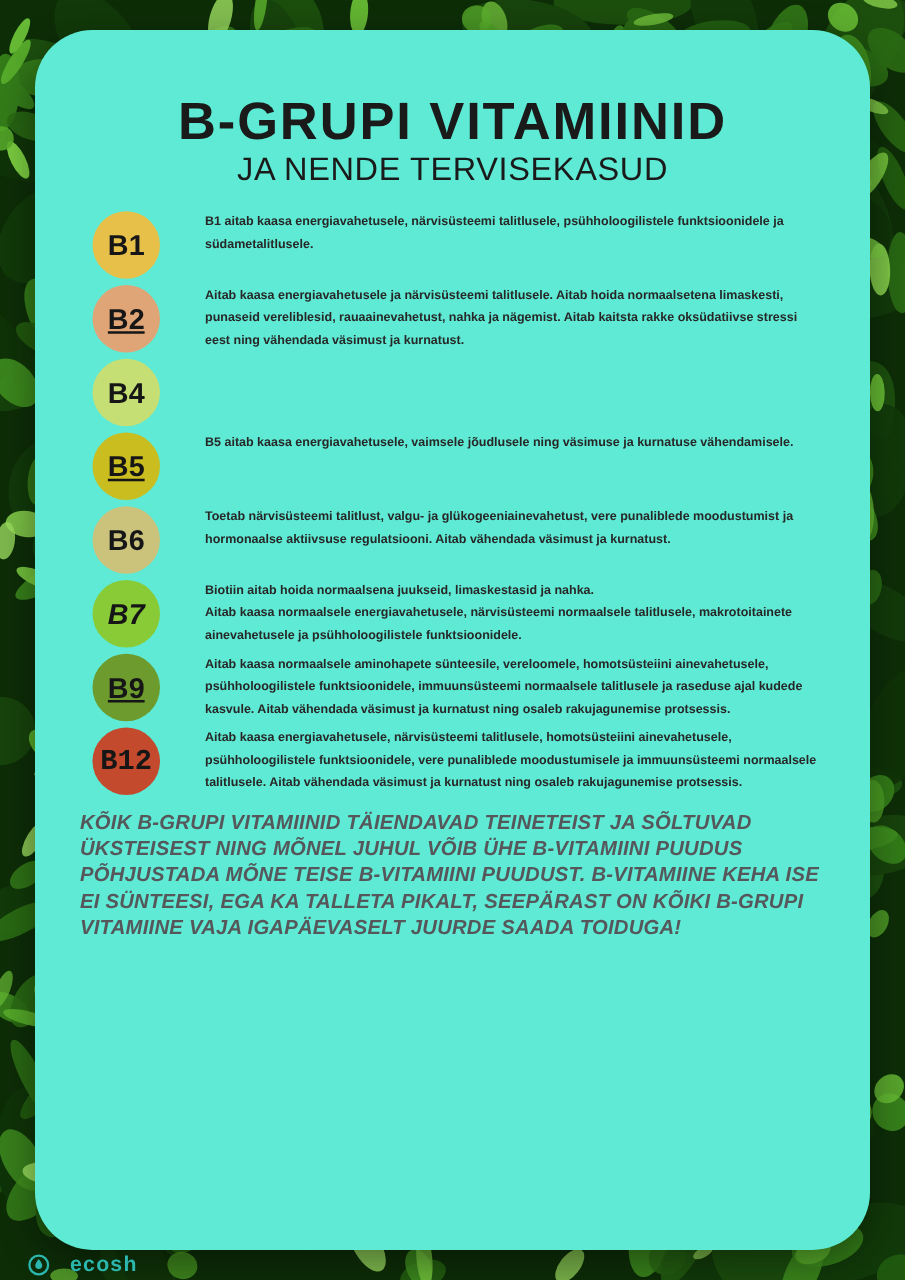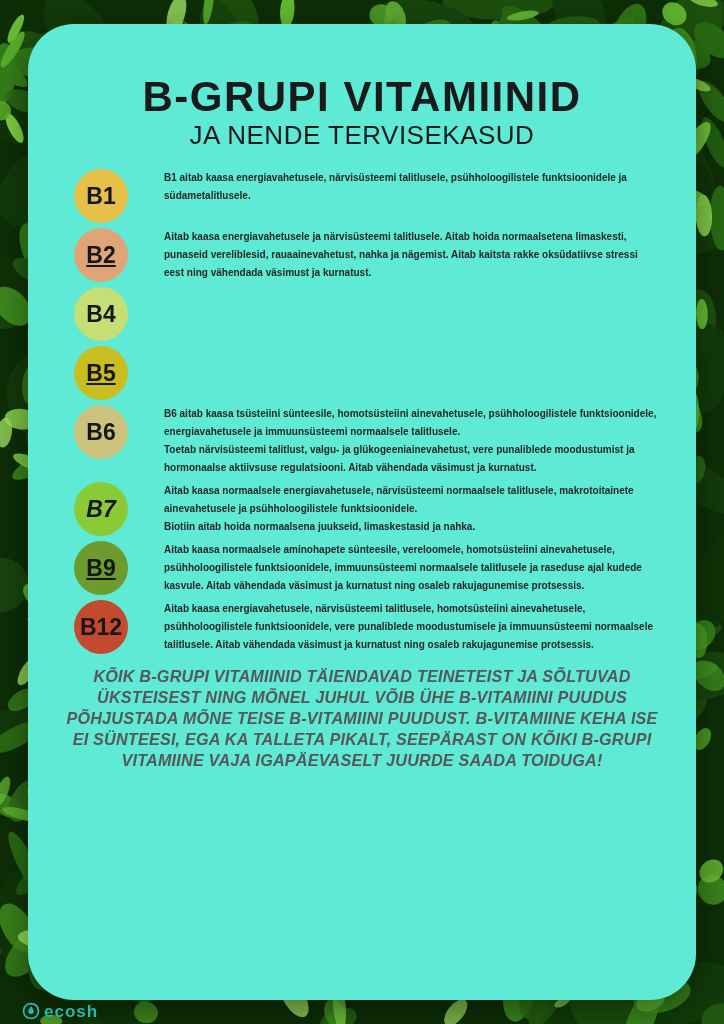--- a/index.html
+++ b/index.html
@@ -29,26 +29,26 @@
   .badge{
     flex:0 0 54px;width:54px;height:54px;margin-left:10px;margin-right:36px;
     border-radius:50%;display:flex;align-items:center;justify-content:center;
     font-weight:700;font-size:23px;color:#161616;letter-spacing:0;
   }
   .desc{
     width:496px;font-size:10px;line-height:18px;font-weight:700;color:#272727;
   }
   .desc p{margin:0;}
   .footer-note{
-    margin:12px auto 0 auto;max-width:600px;text-align:center;
+    margin:12px auto 0 auto;max-width:600px;
     font-size:16.2px;line-height:21px;font-weight:700;font-style:italic;
     color:#55575b;letter-spacing:0.2px;
   }
   .logo{
-    position:absolute;left:22px;top:1002px;display:flex;gap:4px;
+    position:absolute;left:22px;top:1002px;display:flex;align-items:center;gap:16px;
     color:#2bb6ae;font-weight:700;font-size:17px;letter-spacing:1px;
   }
   .logo svg{display:block;}
 </style>
 </head>
 <body>
 
 <svg id="foliage" xmlns="http://www.w3.org/2000/svg">
     <rect width="724" height="1024" fill="#0d2d07"></rect>
     <ellipse cx="47.3" cy="893.9" rx="46.6" ry="20.5" fill="#17430c" opacity="0.94" transform="rotate(141.2 47.3 893.9)"></ellipse>
@@ -693,47 +693,49 @@
       </div>
     </div>
 
 
     <div class="row">
       <span class="badge" style="background: rgb(197, 223, 116); text-align: center;">B4</span>
     </div>
 
     <div class="row">
       <span class="badge" style="background: rgb(201, 189, 32); text-decoration: underline;">B5</span>
+      <div class="desc">
+        <p>B5 aitab kaasa energiavahetusele, vaimsele jõudlusele ning väsimuse ja kurnatuse vähendamisele.</p>
+      </div>
     </div>
 
     <div class="row">
       <span class="badge" style="background: rgb(203, 194, 124);">B6</span>
       <div class="desc">
-        <p>B6 aitab kaasa tsüsteiini sünteesile, homotsüsteiini ainevahetusele, psühholoogilistele funktsioonidele, energiavahetusele ja immuunsüsteemi normaalsele talitlusele.</p>
         <p>Toetab närvisüsteemi talitlust, valgu- ja glükogeeniainevahetust, vere punaliblede moodustumist ja hormonaalse aktiivsuse regulatsiooni. Aitab vähendada väsimust ja kurnatust.</p>
       </div>
     </div>
 
     <div class="row">
       <span class="badge" style="background: rgb(136, 203, 55); font-style: italic;">B7</span>
       <div class="desc">
+        <p>Biotiin aitab hoida normaalsena juukseid, limaskestasid ja nahka.</p>
         <p>Aitab kaasa normaalsele energiavahetusele, närvisüsteemi normaalsele talitlusele, makrotoitainete ainevahetusele ja psühholoogilistele funktsioonidele.</p>
-        <p>Biotiin aitab hoida normaalsena juukseid, limaskestasid ja nahka.</p>
       </div>
     </div>
 
     <div class="row">
       <span class="badge" style="background: rgb(110, 155, 46); text-decoration: underline;">B9</span>
       <div class="desc">
         <p>Aitab kaasa normaalsele aminohapete sünteesile, vereloomele, homotsüsteiini ainevahetusele, psühholoogilistele funktsioonidele, immuunsüsteemi normaalsele talitlusele ja raseduse ajal kudede kasvule. Aitab vähendada väsimust ja kurnatust ning osaleb rakujagunemise protsessis.</p>
       </div>
     </div>
 
     <div class="row">
-      <span class="badge" style="background: rgb(196, 74, 46);">B12</span>
+      <span class="badge" style="background: rgb(196, 74, 46); font-family: Liberation Mono, monospace;">B12</span>
       <div class="desc">
         <p>Aitab kaasa energiavahetusele, närvisüsteemi talitlusele, homotsüsteiini ainevahetusele, psühholoogilistele funktsioonidele, vere punaliblede moodustumisele ja immuunsüsteemi normaalsele talitlusele. Aitab vähendada väsimust ja kurnatust ning osaleb rakujagunemise protsessis.</p>
       </div>
     </div>
 
   </div>
 
   <p class="footer-note">KÕIK B-GRUPI VITAMIINID TÄIENDAVAD TEINETEIST JA SÕLTUVAD ÜKSTEISEST NING MÕNEL JUHUL VÕIB ÜHE B-VITAMIINI PUUDUS PÕHJUSTADA MÕNE TEISE B-VITAMIINI PUUDUST. B-VITAMIINE KEHA ISE EI SÜNTEESI, EGA KA TALLETA PIKALT, SEEPÄRAST ON KÕIKI B-GRUPI VITAMIINE VAJA IGAPÄEVASELT JUURDE SAADA TOIDUGA!</p>
 </div>
 

